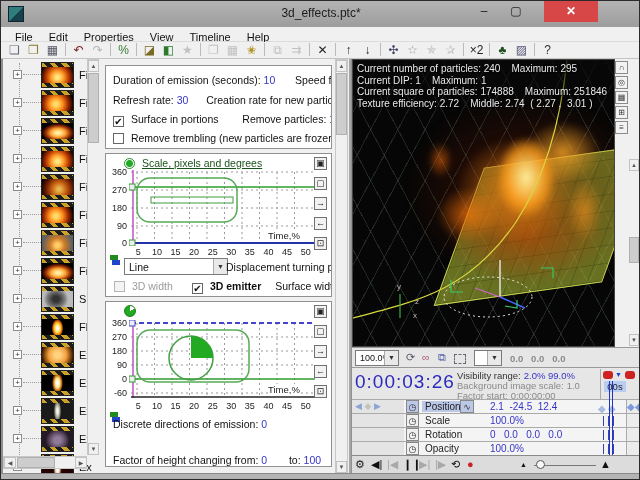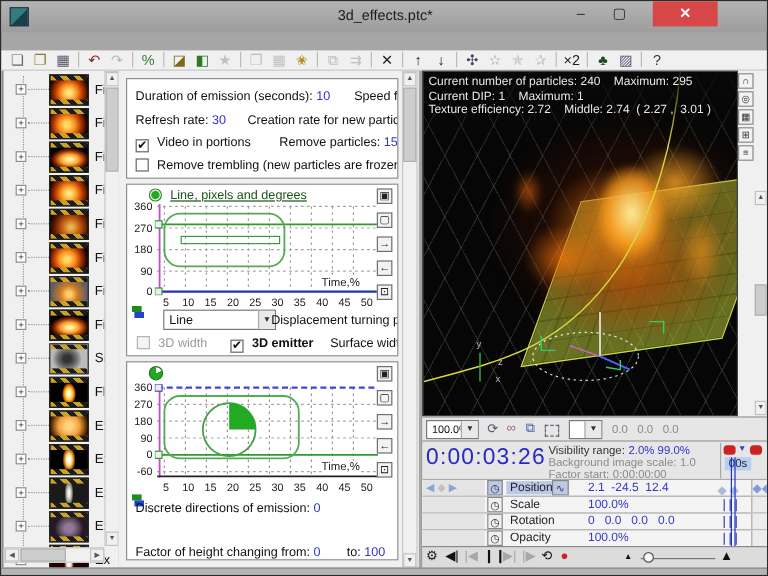--- a/index.html
+++ b/index.html
@@ -142,20 +142,21 @@
 <div id="win">
 
   <div id="titlebar" class="abs">
     <div id="appicon" class="abs"></div>
     <div id="title" class="abs">3d_effects.ptc*</div>
     <div id="btn-min" class="abs winbtn">–</div>
     <div id="btn-max" class="abs winbtn">▢</div>
     <div id="btn-close" class="abs winbtn">✕</div>
   </div>
 
+  <div id="menubar" class="abs"><span class="menu-item"><u>F</u>ile</span><span class="menu-item"><u>E</u>dit</span><span class="menu-item"><u>P</u>roperties</span><span class="menu-item"><u>V</u>iew</span><span class="menu-item"><u>T</u>imeline</span><span class="menu-item"><u>H</u>elp</span></div>
   <div id="toolbar" class="abs"><span class="ticon" style="color: rgb(102, 102, 119);">❏</span><span class="ticon" style="color: rgb(138, 122, 48);">❐</span><span class="ticon" style="color: rgb(85, 85, 102);">▦</span><span class="tsep"></span><span class="ticon" style="color: rgb(122, 32, 32);">↶</span><span class="ticon" style="color: rgb(181, 181, 181);">↷</span><span class="tsep"></span><span class="ticon" style="color: rgb(53, 122, 53);">%</span><span class="tsep"></span><span class="ticon" style="color: rgb(122, 106, 32);">◪</span><span class="ticon" style="color: rgb(42, 122, 42);">◧</span><span class="ticon" style="color: rgb(192, 192, 192);">★</span><span class="tsep"></span><span class="ticon" style="color: rgb(192, 192, 192);">❐</span><span class="ticon" style="color: rgb(192, 192, 192);">▦</span><span class="ticon" style="color: rgb(176, 144, 32);">✬</span><span class="tsep"></span><span class="ticon" style="color: rgb(192, 192, 192);">⧉</span><span class="ticon" style="color: rgb(192, 192, 192);">⇉</span><span class="tsep"></span><span class="ticon" style="color: rgb(34, 34, 34);">✕</span><span class="tsep"></span><span class="ticon" style="color: rgb(34, 34, 34);">↑</span><span class="ticon" style="color: rgb(34, 34, 34);">↓</span><span class="tsep"></span><span class="ticon" style="color: rgb(68, 68, 102);">✣</span><span class="ticon" style="color: rgb(192, 192, 192);">✫</span><span class="ticon" style="color: rgb(192, 192, 192);">✯</span><span class="ticon" style="color: rgb(192, 192, 192);">✰</span><span class="tsep"></span><span class="ticon" style="color: rgb(34, 34, 34);">×2</span><span class="tsep"></span><span class="ticon" style="color: rgb(29, 77, 29);">♣</span><span class="ticon" style="color: rgb(85, 85, 119);">▨</span><span class="tsep"></span><span class="ticon" style="color: rgb(51, 51, 51);">?</span></div>
 
   <div id="sidebar" class="abs">
     <div id="treeline" class="abs"></div>
     <div id="tree">
         <div class="titem" style="top: 2px;">
           <span class="plusbox">+</span>
           <span class="tconn"></span>
           <span class="thumb v-fire1"></span>
           <span class="tlabel">Fi</span>
@@ -271,37 +272,37 @@
       </div>
       <div class="prow" style="top:28px;">
         <span>Refresh rate:</span>
         <span class="v">30</span>
         <span style="display:inline-block;width:12px;"></span>
         <span>Creation rate for new particles:</span>
         
       </div>
       <div class="prow" style="top:47px;">
         <span class="cb">✔</span>
-        <span>Video in portions</span>
+        <span>Surface in portions</span>
         <span style="display:inline-block;width:18px;"></span>
         <span>Remove particles:</span>
         <span class="v">15000</span>
         <span style="display:inline-block;width:10px;"></span>
         
       </div>
       <div class="prow" style="top:66px;">
         <span class="cb"></span>
         <span>Remove trembling (new particles are frozen at creatio</span>
       </div>
     </div>
 
     <div class="pbox" style="top:94px;height:144px;">
       <div class="prow" style="top:3px;left:18px;">
         <span class="radio"></span>
-        <span class="ctitle">Line, pixels and degrees</span>
+        <span class="ctitle">Scale, pixels and degrees</span>
       </div>
       <div class="ylab" style="top:13px;">360</div>
       <div class="ylab" style="top:31px;">270</div>
       <div class="ylab" style="top:49px;">180</div>
       <div class="ylab" style="top:67px;">90</div>
       <div class="ylab" style="top:84px;">0</div>
       <svg class="abs" style="left:23px;top:16px;" width="186" height="76">
         <g stroke="#999" stroke-width="1" stroke-dasharray="2,3">
           <line x1="2" y1="2" x2="184" y2="2"></line>
             <line x1="2" y1="20" x2="184" y2="20"></line>
@@ -334,21 +335,21 @@
           <span>25</span>
           <span>30</span>
           <span>35</span>
           <span>40</span>
           <span>45</span>
           <span>50</span>
         </div>
       <div class="timelab" style="left:162px;top:76px;background:#fff;">Time,%</div>
       <div class="sqg" style="left:4px;top:101px;"></div>
       <div class="sqb" style="left:6px;top:106px;"></div>
-      <div class="combo" style="left:30px;top:104px;width:94px;">
+      <div class="combo" style="left:18px;top:104px;width:104px;">
         <span class="cv">Line</span>
         <span class="ca">▼</span>
       </div>
       <div class="prow" style="left:120px;top:107px;">Displacement turning poin</div>
       <div class="prow" style="left:8px;top:126px;color:#9a9a9a;">
         <span class="cb dis"></span>
         <span>3D width</span>
       </div>
       <div class="prow" style="left:86px;top:126px;">
         <span class="cb">✔</span>
@@ -461,20 +462,21 @@
         <polyline points="98,220 98,232 110,232" fill="none" stroke="#33cc66" stroke-width="1.2"></polyline>
         <polyline points="188,208 200,208 200,218" fill="none" stroke="#33cc66" stroke-width="1.2"></polyline>
         <polyline points="152,246 164,248 164,240" fill="none" stroke="#33cc66" stroke-width="1.2"></polyline>
       </svg>
       <span class="axlab" style="left:44px;top:222px;">y</span>
       <span class="axlab" style="left:62px;top:237px;">z</span>
       <span class="axlab" style="left:60px;top:251px;">x</span>
       <div id="vpstats" class="abs">
           <div class="stat">Current number of particles: 240    Maximum: 295</div>
           <div class="stat">Current DIP: 1    Maximum: 1</div>
+          <div class="stat">Current square of particles: 174888    Maximum: 251846</div>
           <div class="stat">Texture efficiency: 2.72    Middle: 2.74  ( 2.27 ,  3.01 )</div>
         </div>
     </div>
 
     <div id="vpbtns" class="abs">
         <div class="vpbtn">∩</div>
         <div class="vpbtn">◎</div>
         <div class="vpbtn">▦</div>
         <div class="vpbtn">⊞</div>
         <div class="vpbtn">≡</div>
@@ -491,21 +493,21 @@
         <span class="ca" style="height:14px;line-height:14px;">▼</span>
       </div>
       <span class="pticon" style="left:54px;">⟳</span>
       <span class="pticon" style="left:70px;color:#b06080;">∞</span>
       <span class="pticon" style="left:86px;color:#5566aa;">⧉</span>
       <span class="pticon abs" id="marquee-ic" style="left:102px;"></span>
       <div class="combo" style="left:122px;top:2px;width:28px;height:16px;">
         <span class="cv" style="font-size:9px;top:2px;"></span>
         <span class="ca" style="height:14px;line-height:14px;">▼</span>
       </div>
-      <span id="coords" style="left:158px;">0.0   0.0   0.0</span>
+      <span id="coords" style="left:158px;font-weight:bold;">0.0   0.0   0.0</span>
     </div>
 
     <div id="pinfo" class="abs">
       <div id="ptime" class="abs">0:00:03:26</div>
       <div id="inforows">
           <div class="inforow" style="top: 1px;"><span class="il">Visibility range:</span><span class="iv">2.0%  99.0%</span></div>
           <div class="inforow dim" style="top: 11px;"><span class="il">Background image scale:</span><span class="iv">1.0</span></div>
           <div class="inforow dim" style="top: 21px;"><span class="il">Factor start:</span><span class="iv">0:00:00:00</span></div>
         </div>
     </div>

